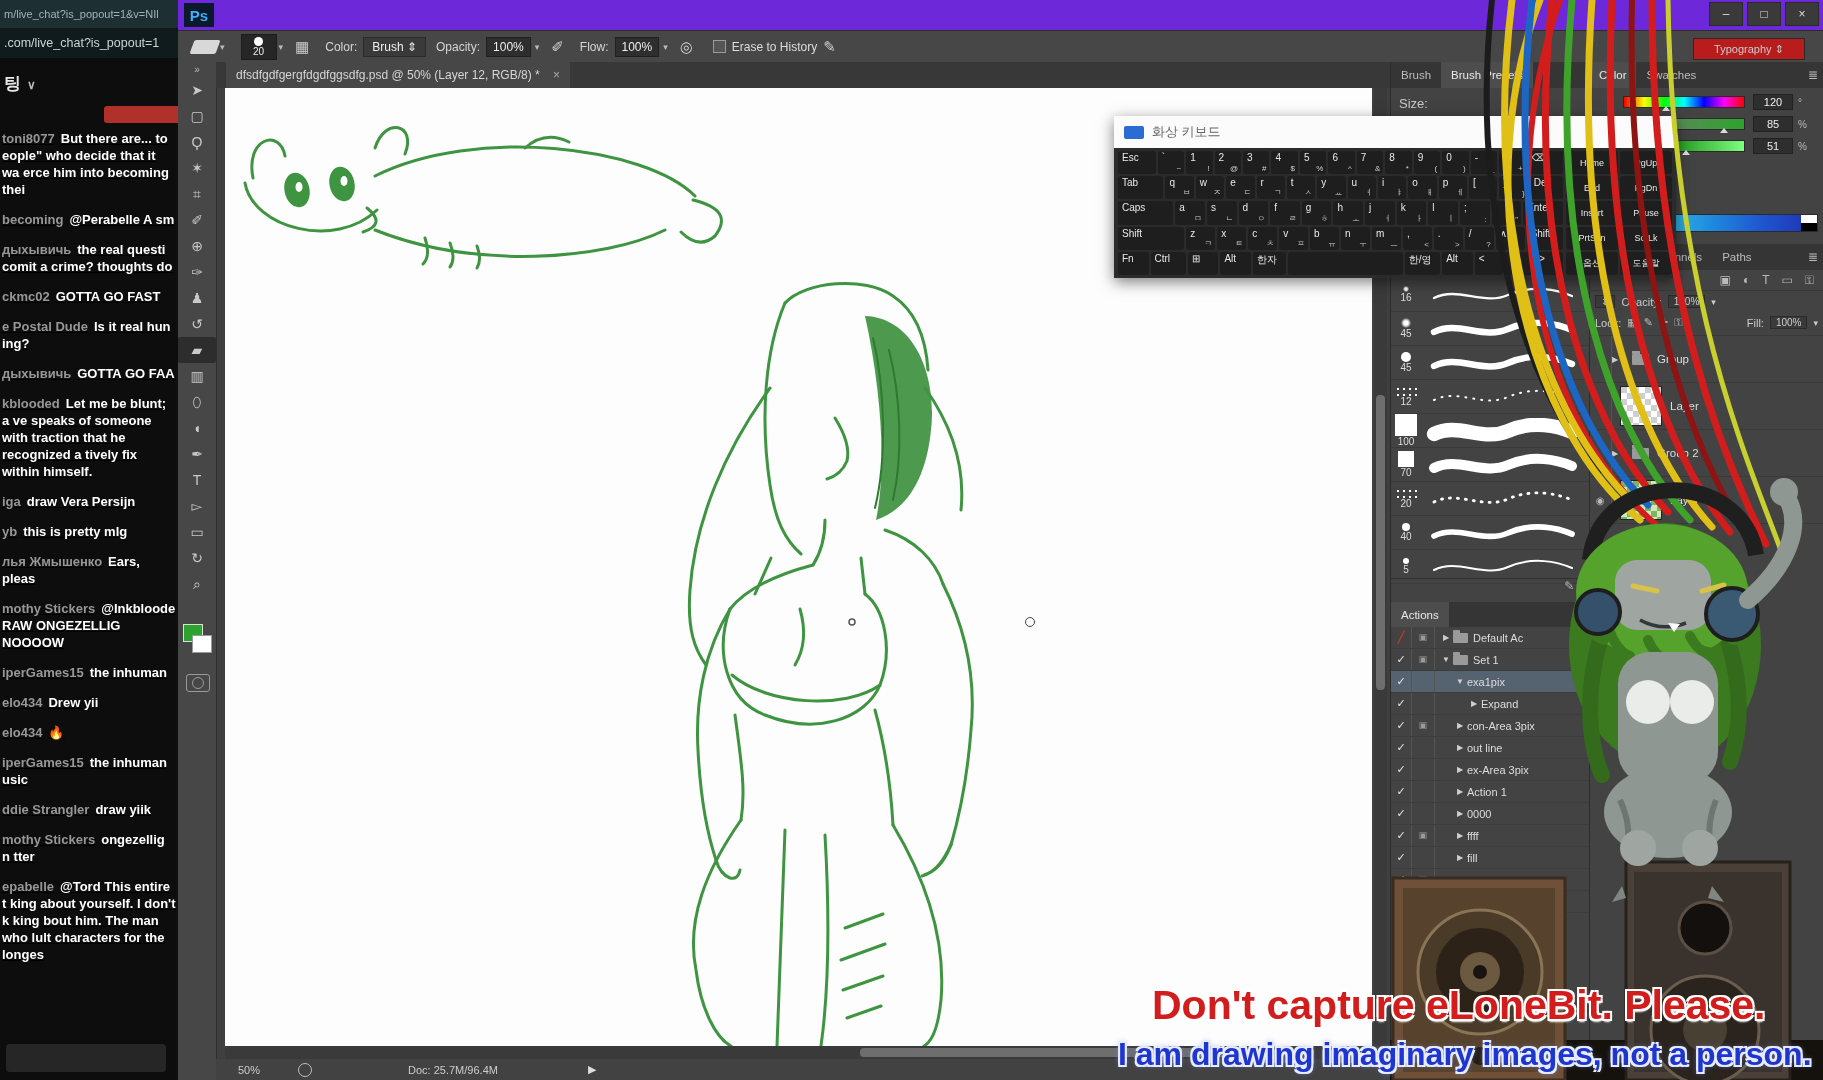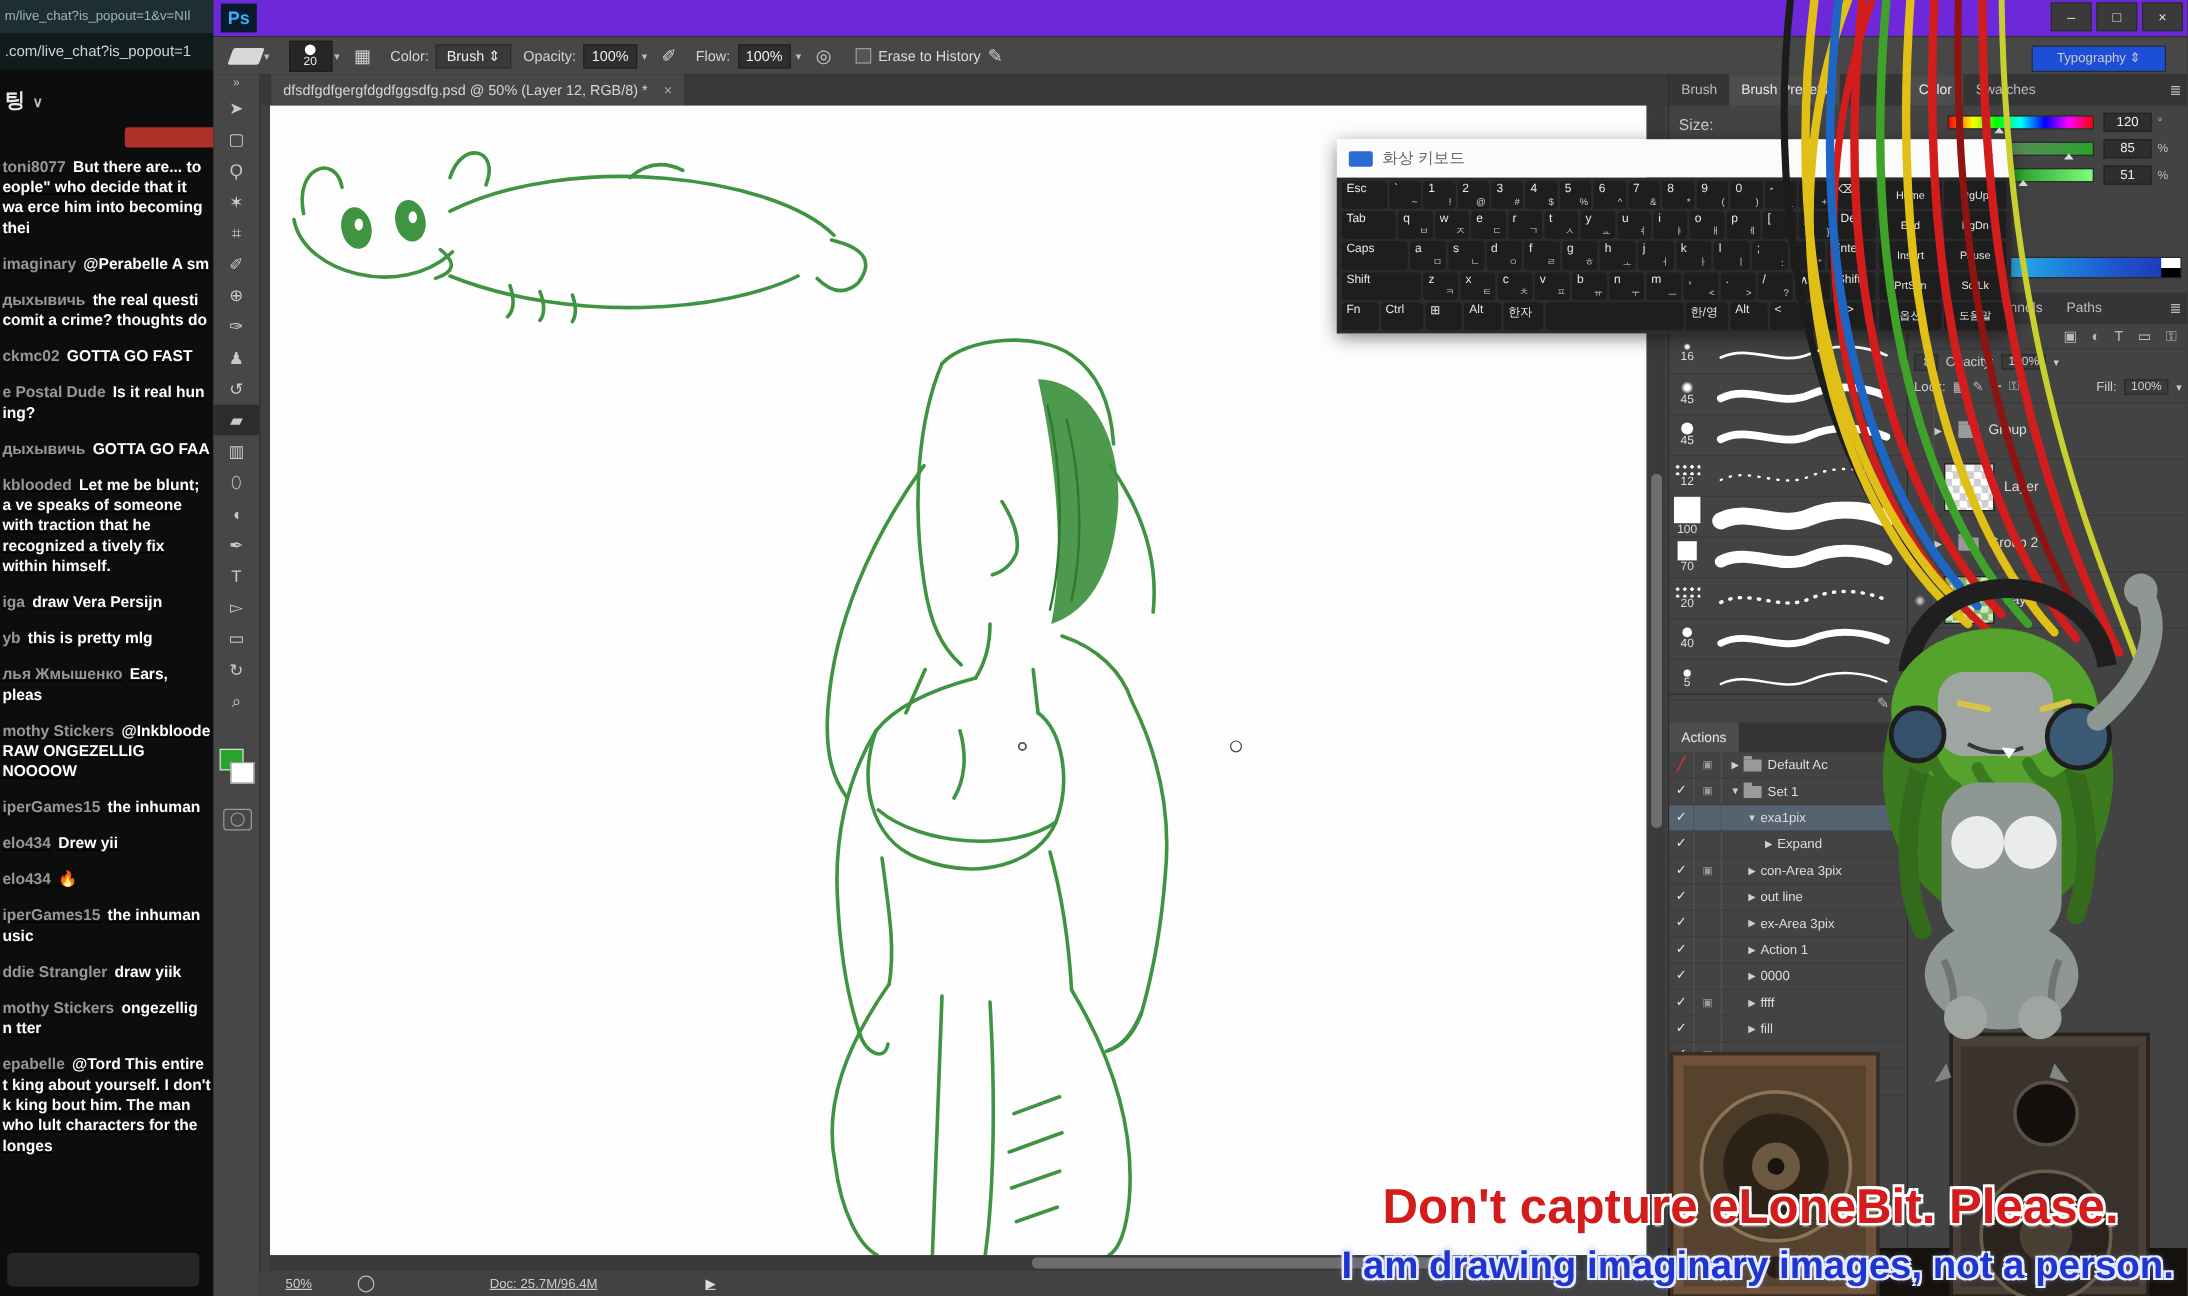--- a/index.html
+++ b/index.html
@@ -26,41 +26,41 @@
   #optionsbar{position:absolute;left:0;top:31px;width:1645px;height:31px;background:#474747;border-bottom:1px solid #2b2b2b;display:flex;align-items:center;color:#ddd;font-size:12px;}
   .ob-eraser{width:26px;height:14px;background:#d8d8d8;border-radius:2px;transform:skewX(-20deg);margin-left:14px;}
   .ob-dd{color:#bbb;font-size:9px;margin:0 6px 0 2px;}
   .ob-chip{width:34px;height:24px;background:#262626;border:1px solid #1c1c1c;color:#eee;font-size:10px;text-align:center;margin-left:10px;}
   .ob-chip .dot{width:9px;height:9px;border-radius:50%;background:#fff;margin:2px auto 0;}
   .ob-box{background:#2e2e2e;border:1px solid #202020;padding:2px 6px;margin:0 2px 0 6px;color:#eee;}
   .ob-label{margin-left:10px;color:#d5d5d5;}
   .ob-icon{color:#cfcfcf;font-size:15px;margin:0 6px;}
   .ob-check{width:11px;height:11px;border:1px solid #9a9a9a;background:#555;display:inline-block;margin:0 6px 0 14px;}
   .ob-mode{background:#3a3a3a;border:1px solid #2a2a2a;padding:2px 8px;margin-left:6px;color:#eee;}
-  #workspace{position:absolute;right:18px;top:38px;width:110px;height:20px;background:#1d4ed8;border:1px solid #2a2a2a;color:#ccc;font-size:11px;line-height:20px;text-align:center;}
+  #workspace{position:absolute;right:18px;top:38px;width:110px;height:20px;background:#b91c1c;border:1px solid #2a2a2a;color:#ccc;font-size:11px;line-height:20px;text-align:center;}
   
   #tools{position:absolute;left:0;top:62px;width:38px;height:1018px;background:#474747;border-right:1px solid #2e2e2e;}
   .tools-collapse{color:#bbb;font-size:10px;text-align:center;display:block;padding:2px 0;}
   .tool{width:38px;height:26px;color:#c9c9c9;font-size:14px;display:flex;align-items:center;justify-content:center;}
   .tool.sel{background:#2d2d2d;border-radius:2px;}
   #fgbg{position:absolute;left:5px;top:562px;width:30px;height:30px;}
   #fg{position:absolute;left:0;top:0;width:18px;height:16px;border:1px solid #ddd;}
   #bg{position:absolute;left:9px;top:11px;width:18px;height:16px;background:#fff;border:1px solid #999;}
   #maskmode{position:absolute;left:8px;top:612px;width:22px;height:16px;border:1px solid #9a9a9a;border-radius:3px;}
   #maskmode i{display:block;width:10px;height:10px;border:1px solid #9a9a9a;border-radius:50%;margin:2px auto;}
   
   #tabbar{position:absolute;left:38px;top:62px;width:1352px;height:26px;background:#383838;}
   #doctab{position:absolute;left:10px;top:0;height:26px;background:#474747;color:#d5d5d5;font-size:12px;line-height:26px;padding:0 10px;white-space:nowrap;}
   #doctab .x{margin-left:10px;color:#aaa;}
   #canvas{position:absolute;left:47px;top:88px;width:1147px;height:958px;background:#fdfdfd;}
   #vscroll{position:absolute;left:1196px;top:88px;width:13px;height:958px;background:#3a3a3a;}
   #vthumb{position:absolute;left:2px;top:307px;width:9px;height:295px;background:#6e6e6e;border-radius:4px;}
   #hscroll{position:absolute;left:47px;top:1046px;width:1147px;height:13px;background:#3a3a3a;}
   #hthumb{position:absolute;left:635px;top:2px;width:375px;height:9px;background:#6e6e6e;border-radius:4px;}
-  #statusbar{position:absolute;left:38px;top:1059px;width:1352px;height:21px;background:#424242;color:#ccc;font-size:11px;display:flex;align-items:center;text-decoration:underline;}
+  #statusbar{position:absolute;left:38px;top:1059px;width:1352px;height:21px;background:#424242;color:#ccc;font-size:11px;display:flex;align-items:center;}
   #statusbar .zoom{margin-left:22px;}
   #statusbar .circ{width:12px;height:12px;border:1.5px solid #bbb;border-radius:50%;margin-left:38px;}
   #statusbar .doc{margin-left:96px;}
   #statusbar .arr{margin-left:90px;color:#ddd;}
   .cursor-dot{position:absolute;left:625px;top:531px;width:8px;height:8px;border:1.5px solid #444;border-radius:50%;}
   
   #dock{position:absolute;left:1212px;top:62px;width:433px;height:1018px;background:#434343;border-left:1px solid #2c2c2c;}
   .col1{position:absolute;left:0;top:0;width:198px;height:1018px;border-right:1px solid #2c2c2c;}
   .col2{position:absolute;left:198px;top:0;width:235px;height:1018px;}
   .ptabs{height:26px;background:#353535;display:flex;font-size:11.5px;color:#bdbdbd;}
@@ -136,21 +136,21 @@
 <body>
 <div id="stage">
 
 <div id="chat">
   <div class="chat-urlbar1">m/live_chat?is_popout=1&amp;v=NIl</div>
   <div class="chat-urlbar2">.com/live_chat?is_popout=1</div>
   <div class="chat-header"><span>팅</span><span class="chev">∨</span></div>
   <div class="superchat-frag"></div>
   <div id="chat-messages">
         <div class="msg"><span class="u">toni8077</span><span class="t">But there are... to eople" who decide that it wa erce him into becoming thei</span></div>
-        <div class="msg"><span class="u">imaginary</span><span class="t">@Perabelle A sm</span></div>
+        <div class="msg"><span class="u">becoming</span><span class="t">@Perabelle A sm</span></div>
         <div class="msg"><span class="u">дыхывичь</span><span class="t">the real questi comit a crime? thoughts do</span></div>
         <div class="msg"><span class="u">ckmc02</span><span class="t">GOTTA GO FAST</span></div>
         <div class="msg"><span class="u">e Postal Dude</span><span class="t">Is it real hun ing?</span></div>
         <div class="msg"><span class="u">дыхывичь</span><span class="t">GOTTA GO FAA</span></div>
         <div class="msg"><span class="u">kblooded</span><span class="t">Let me be blunt; a ve speaks of someone with traction that he recognized a tively fix within himself.</span></div>
         <div class="msg"><span class="u">iga</span><span class="t">draw Vera Persijn</span></div>
         <div class="msg"><span class="u">yb</span><span class="t">this is pretty mlg</span></div>
         <div class="msg"><span class="u">лья Жмышенко</span><span class="t">Ears, pleas</span></div>
         <div class="msg"><span class="u">mothy Stickers</span><span class="t">@Inkbloode RAW ONGEZELLIG NOOOOW</span></div>
         <div class="msg"><span class="u">iperGames15</span><span class="t">the inhuman</span></div>

